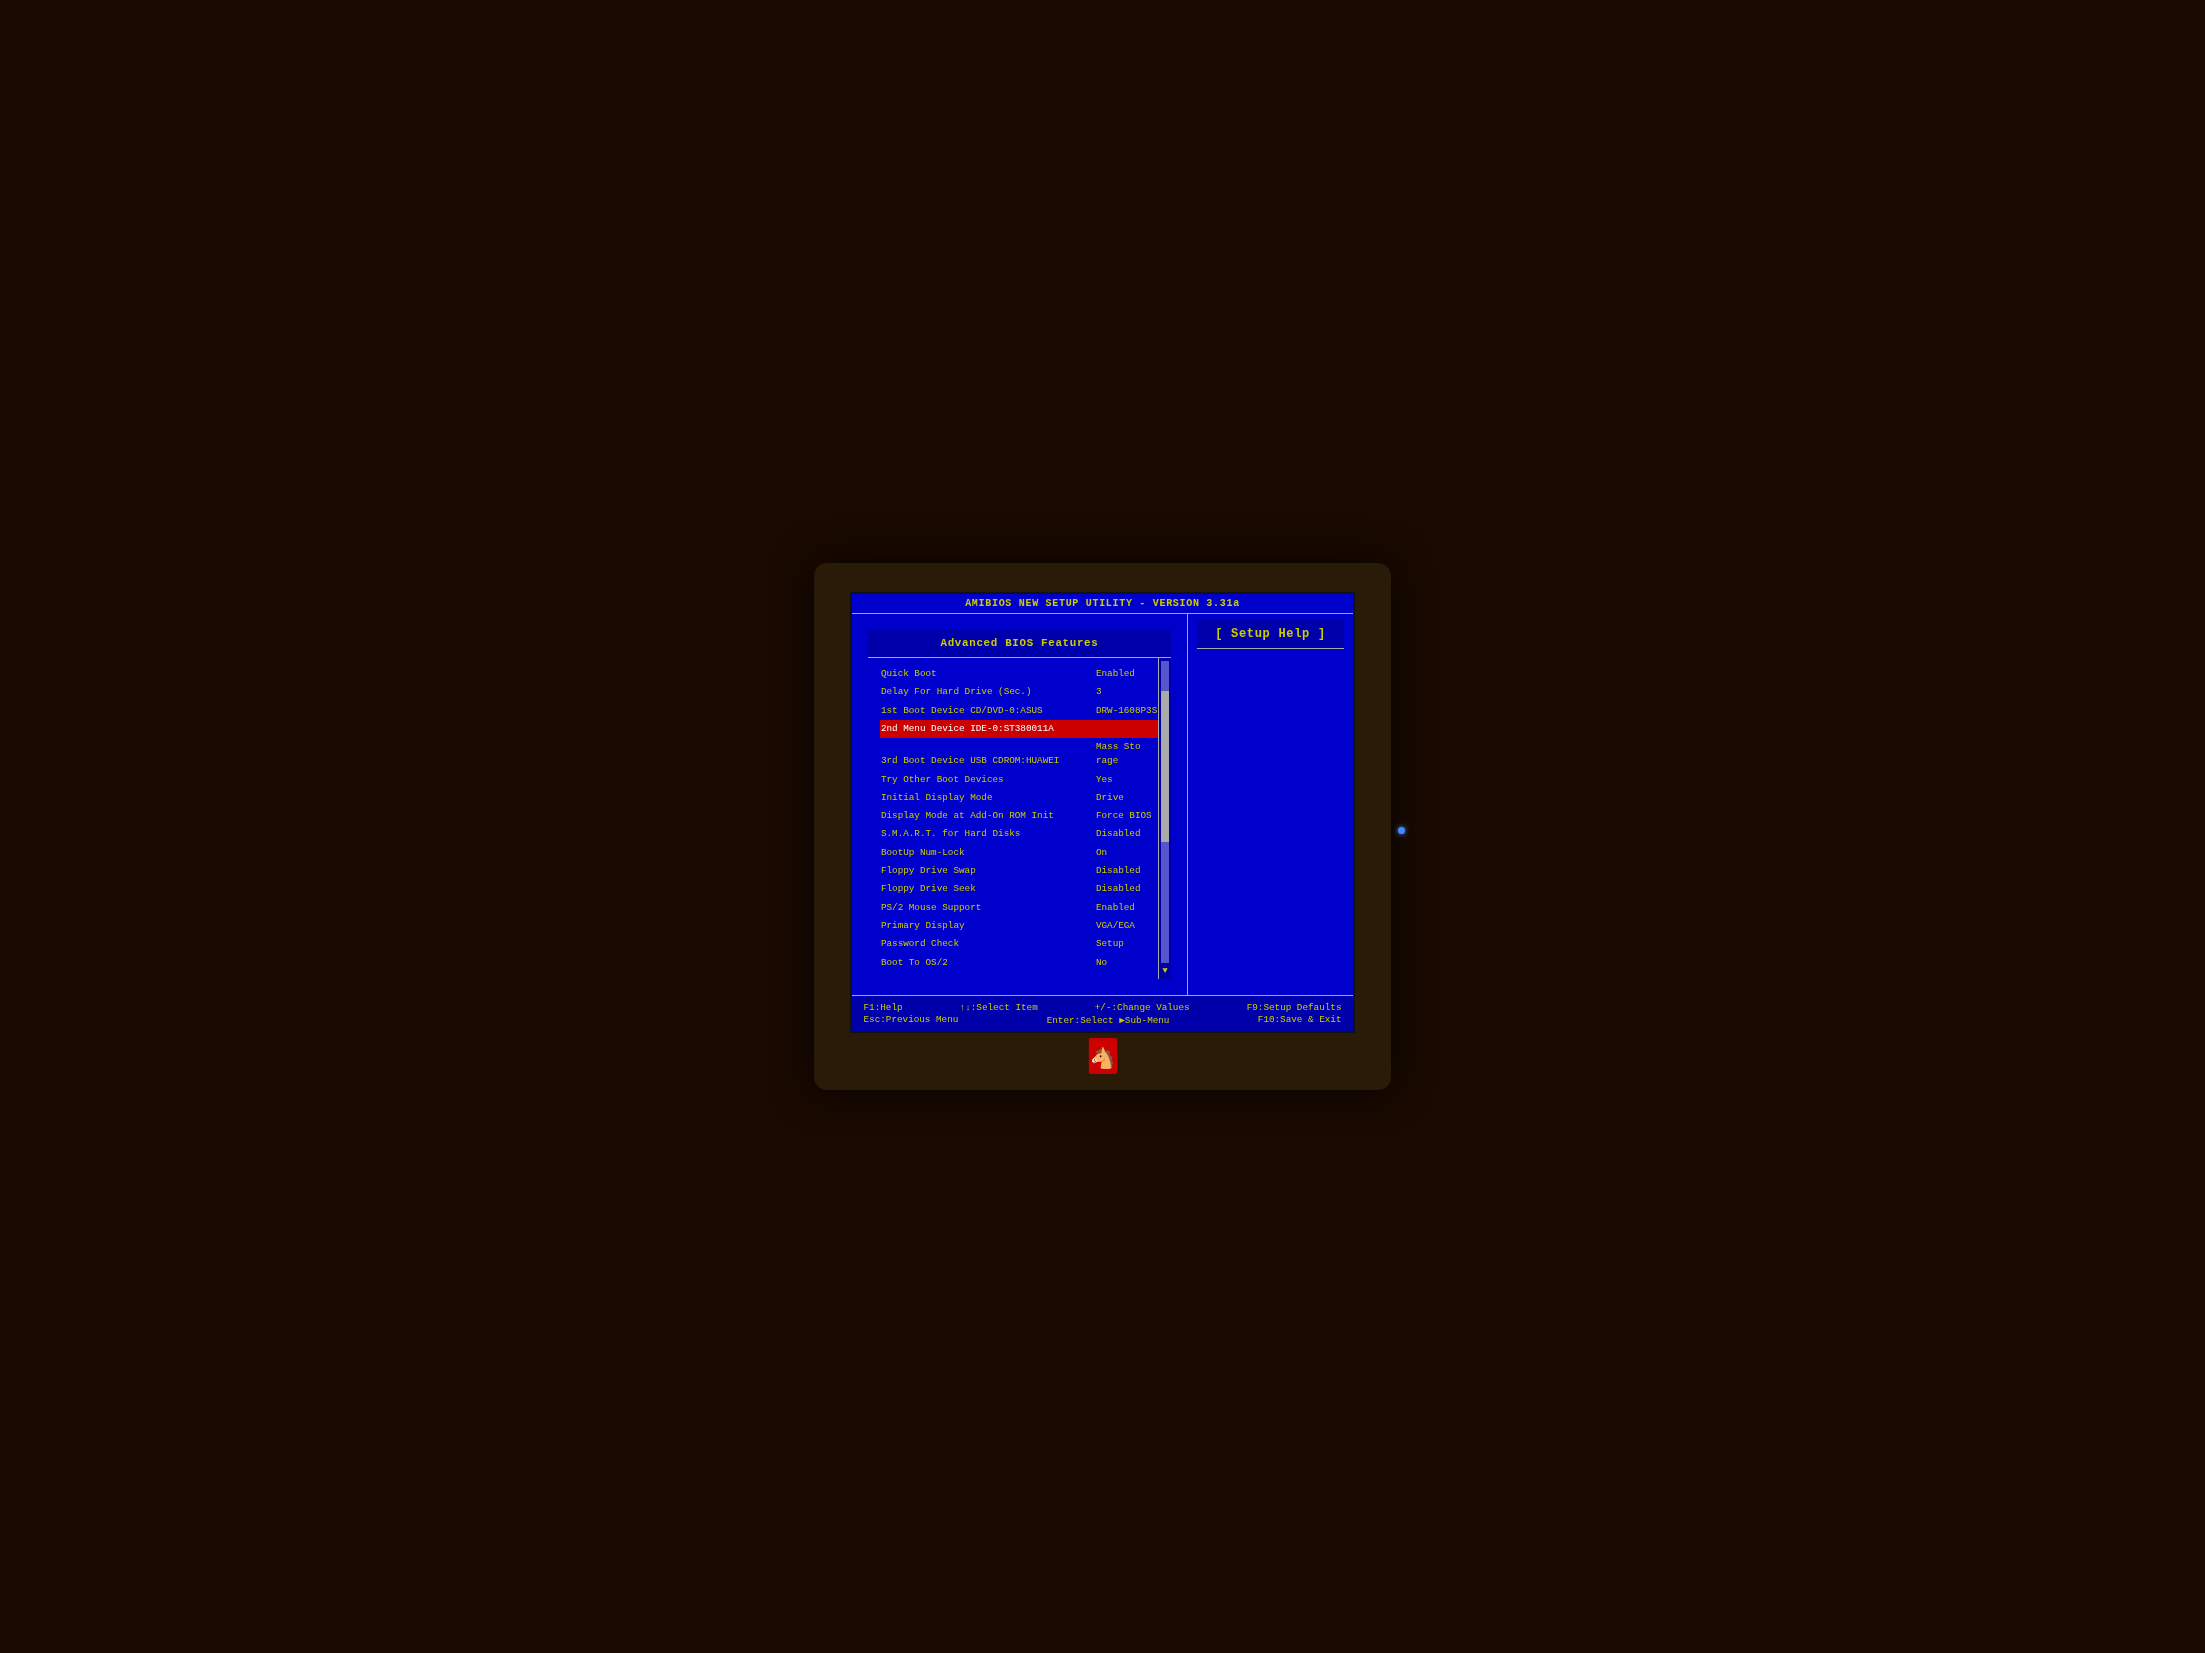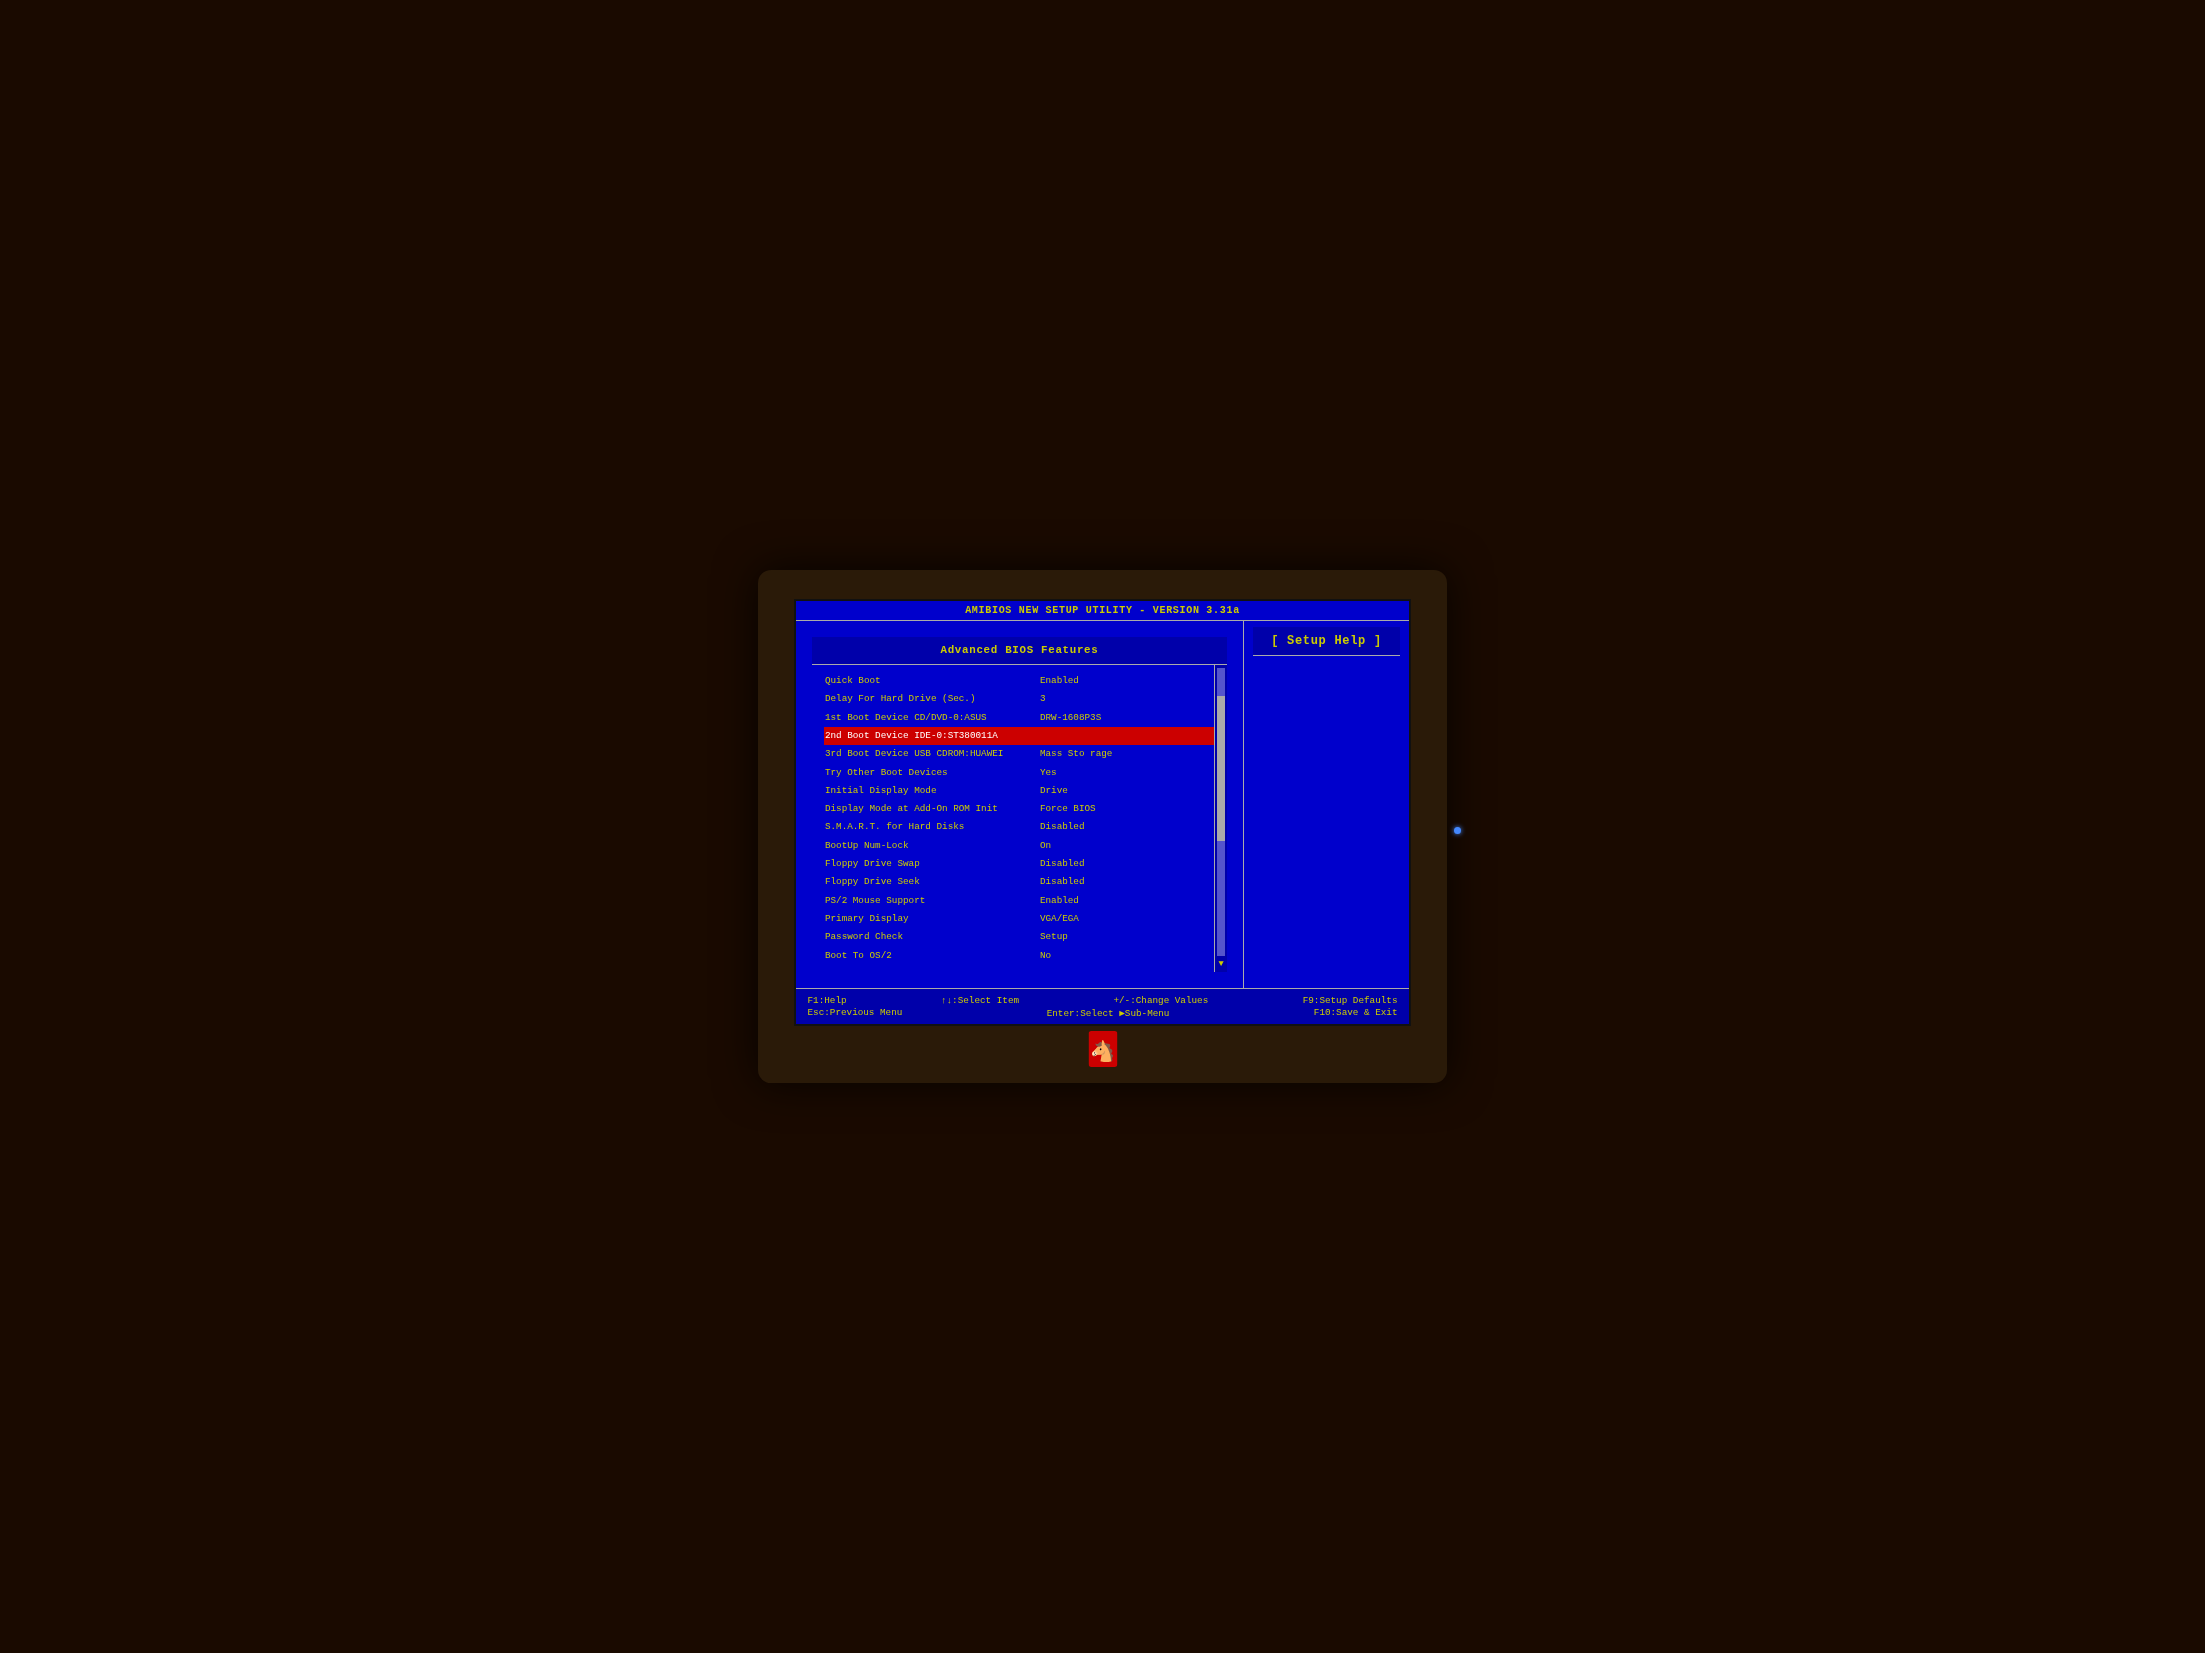--- a/index.html
+++ b/index.html
@@ -16,21 +16,21 @@
     .monitor-outer {
       background: #2a1a08;
       border-radius: 13px;
       padding: 29px 36px 57px 36px;
       box-shadow: 0 0 43px rgba(0,0,0,0.8);
       position: relative;
     }
 
     .screen {
       background: #0000cc;
-      width: 617px;
+      width: 505px;
       border: 2.9px solid #111;
       position: relative;
       overflow: hidden;
     }
 
     .title-bar {
       background: #0000cc;
       color: #cccc00;
       text-align: center;
       padding: 4.3px 0;
@@ -212,21 +212,21 @@
               </div>
               <div class="bios-row">
                 <span class="label">Delay For Hard Drive (Sec.)</span>
                 <span class="value">3</span>
               </div>
               <div class="bios-row">
                 <span class="label">1st Boot Device   CD/DVD-0:ASUS</span>
                 <span class="value">DRW-1608P3S</span>
               </div>
               <div class="bios-row selected">
-                <span class="label">2nd Boot Device   IDE-0:ST380011A</span>
+                <span class="label">2nd Menu Device   IDE-0:ST380011A</span>
               </div>
               <div class="bios-row">
                 <span class="label">3rd Boot Device   USB CDROM:HUAWEI</span>
                 <span class="value">Mass Sto rage</span>
               </div>
               <div class="bios-row">
                 <span class="label">Try Other Boot Devices</span>
                 <span class="value">Yes</span>
               </div>
               <div class="bios-row">

